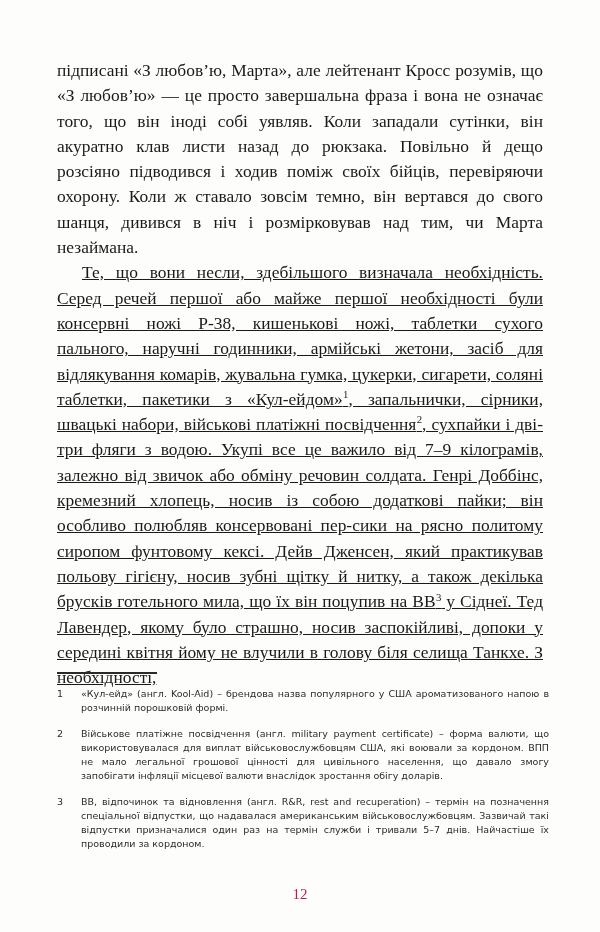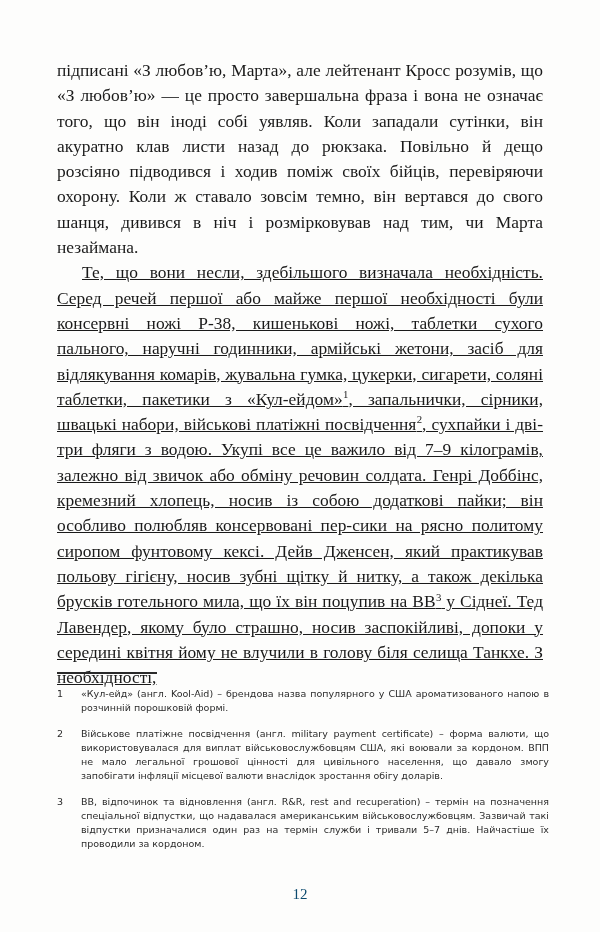--- a/index.html
+++ b/index.html
@@ -105,21 +105,21 @@
   }
 
   
   .page-number {
     position: absolute;
     left: 0;
     right: 0;
     top: 886px;
     text-align: center;
     font-size: 15px;
-    color: #0c4a6e;
+    color: #be185d;
     font-family: "Liberation Serif", "DejaVu Serif", serif;
   }
 </style>
 </head>
 <body>
 
 <div class="page">
 
   <div class="body-block">
     <p class="para">підписані «З любов’ю, Марта», але лейтенант Кросс розумів, що «З любов’ю» — це просто завершальна фраза і вона не означає того, що він іноді собі уявляв. Коли западали сутінки, він акуратно клав листи назад до рюкзака. Повільно й дещо розсіяно підводився і ходив поміж своїх бійців, перевіряючи охорону. Коли ж ставало зовсім темно, він вертався до свого шанця, дивився в ніч і розмірковував над тим, чи Марта незаймана.</p>

